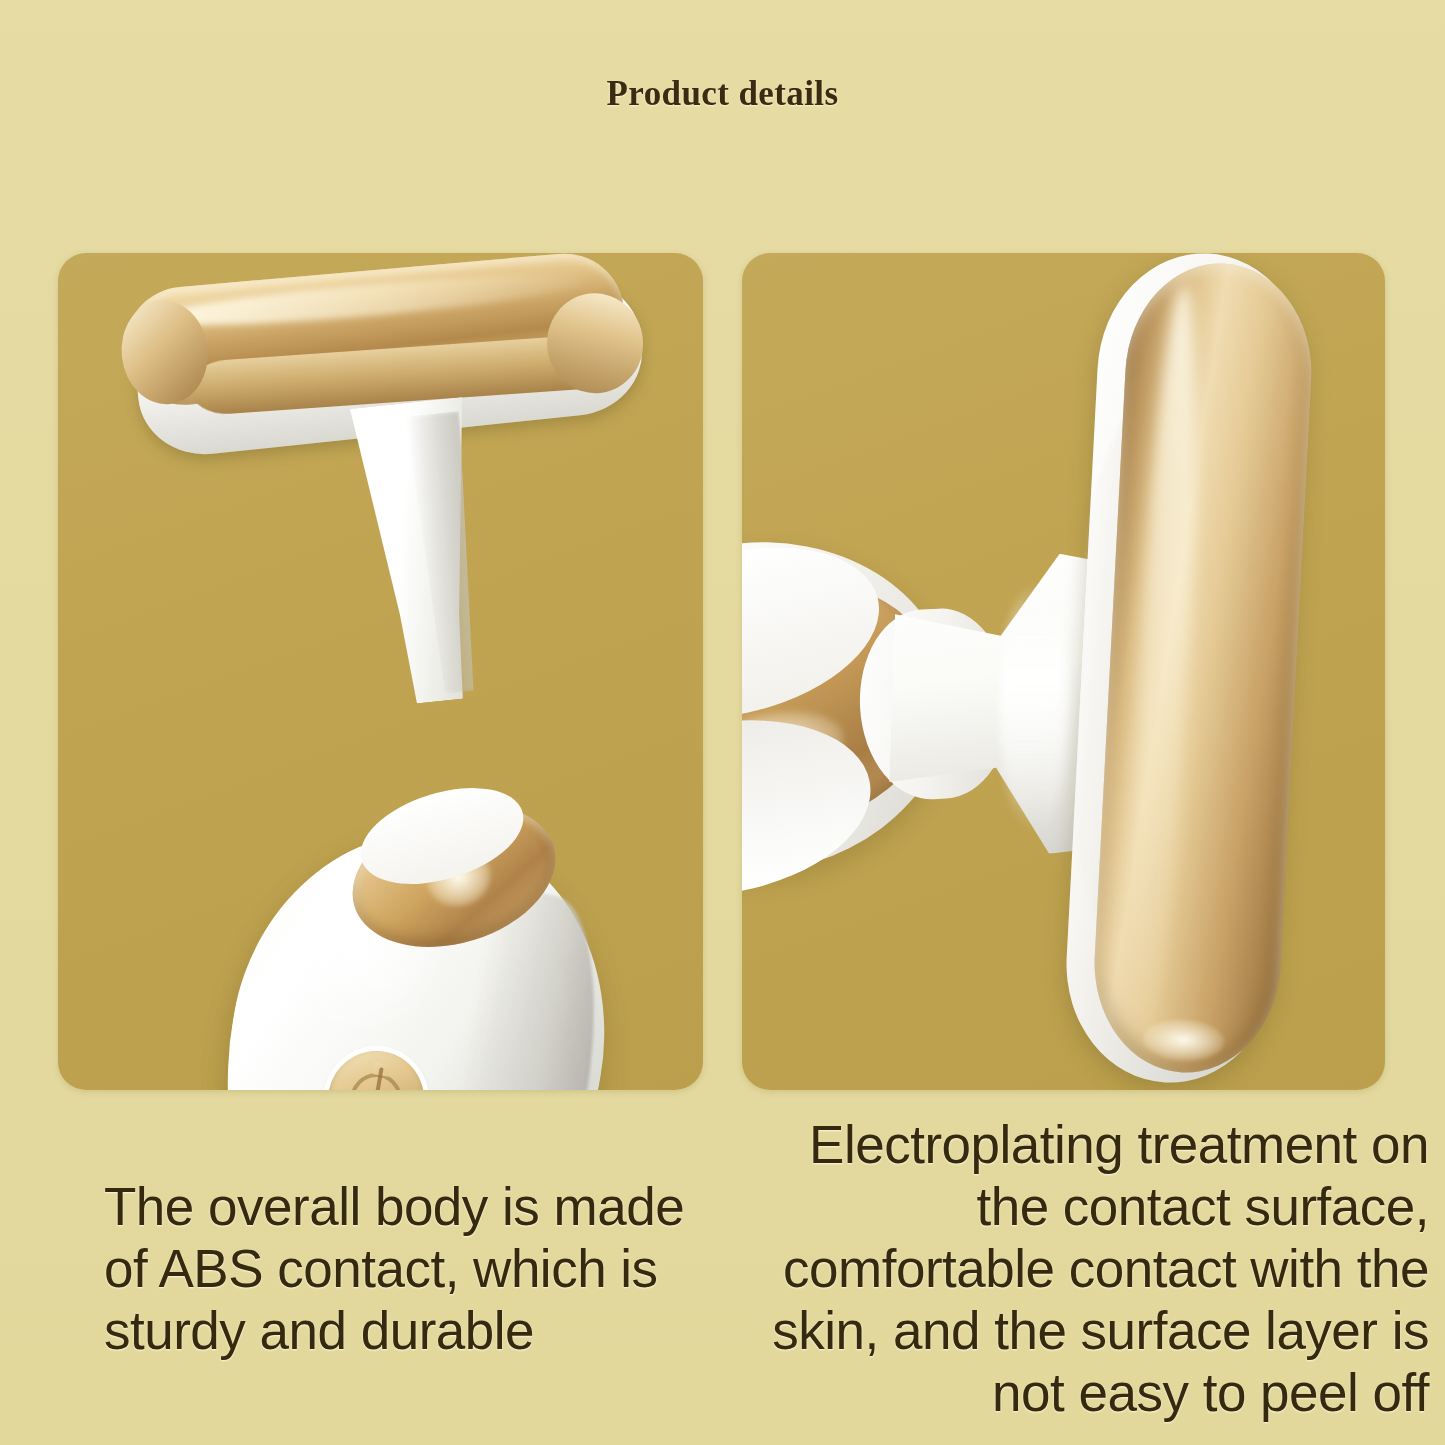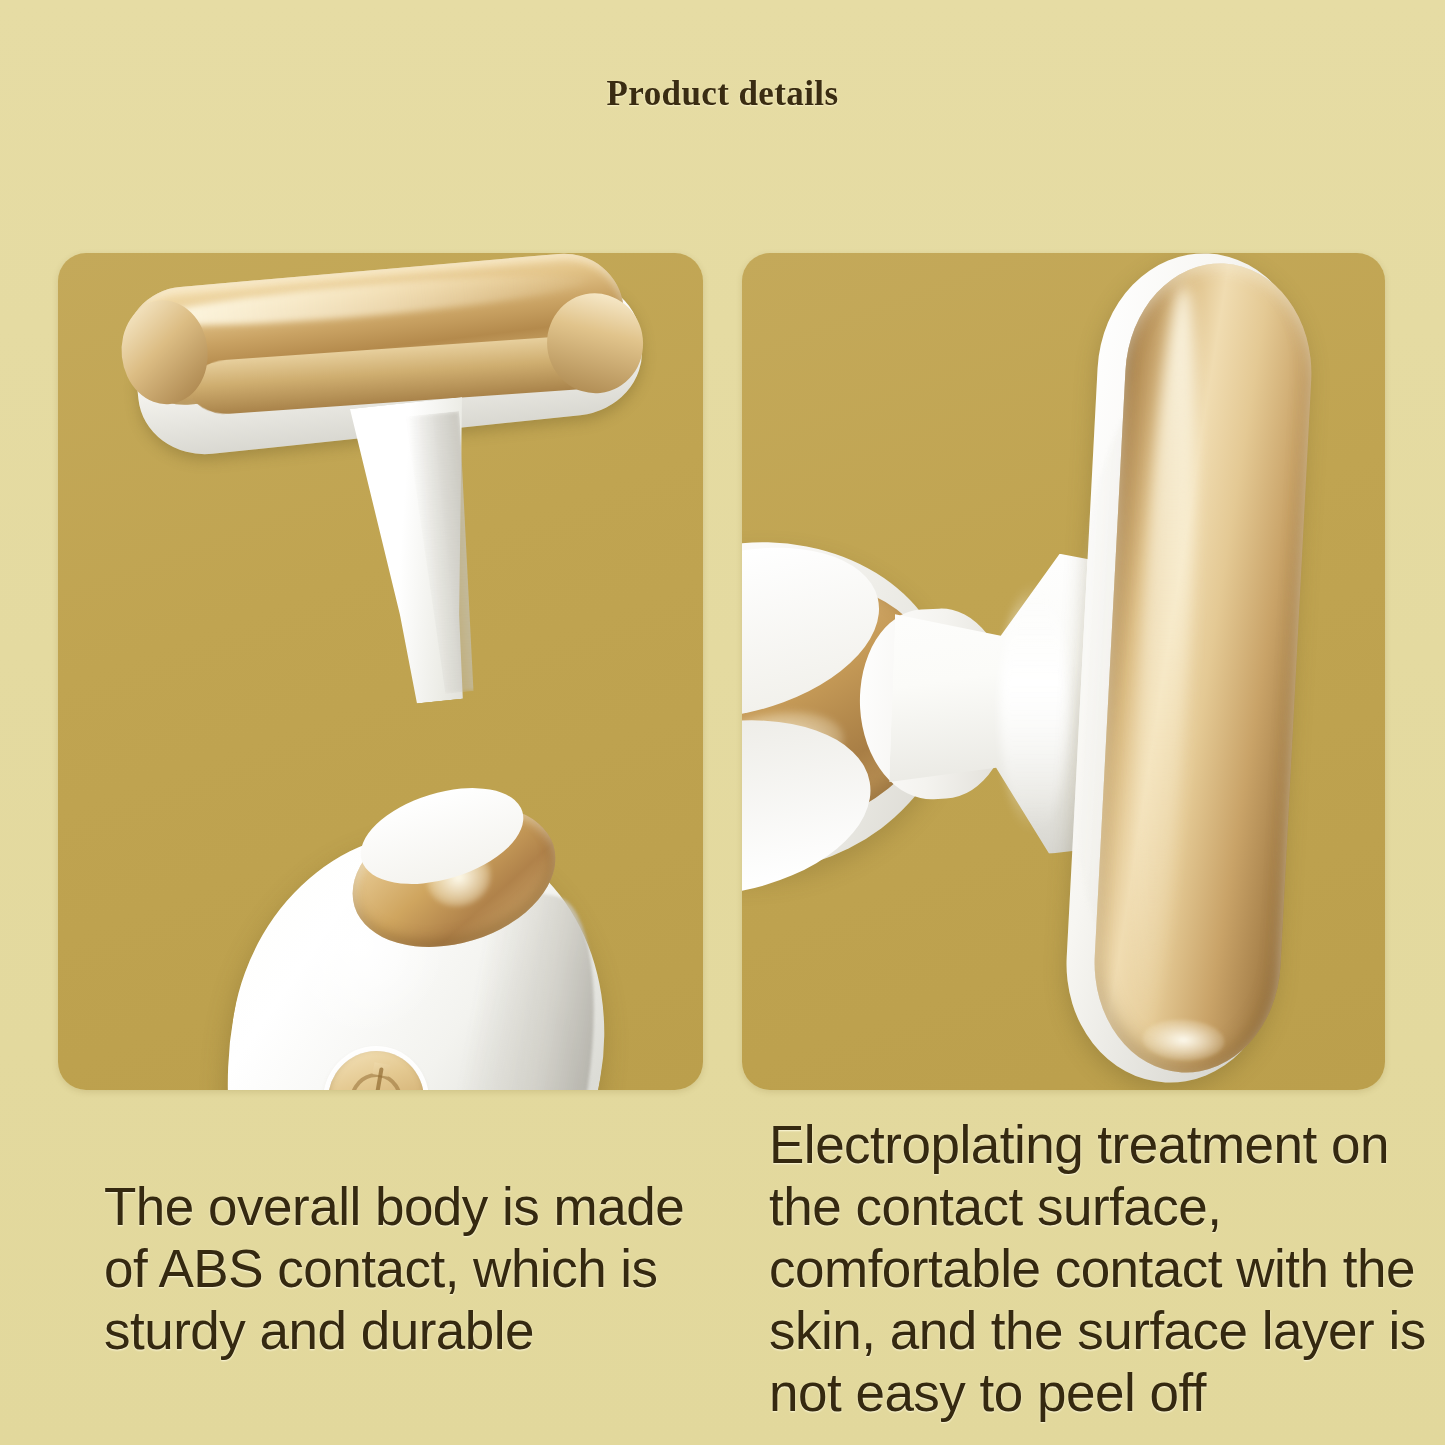--- a/index.html
+++ b/index.html
@@ -368,21 +368,21 @@
     font-family: "Liberation Sans", "DejaVu Sans", sans-serif;
     font-weight: 400;
     color: #352910;
     line-height: 62px;
     font-size: 53px;
     letter-spacing: -0.5px;
     text-shadow: 0 1px 2px rgba(255,252,226,0.9);
     white-space: pre-line;
   }
   .caption-left  { left: 104px; top: 1176px; width: 620px; }
-  .caption-right { left: 769px; top: 1114px; width: 660px; }
+  .caption-right { left: 769px; top: 1114px; width: 660px; text-align: right; }
 </style>
 </head>
 <body>
 
 <div class="page">
   <div class="page-bg-tone"></div>
 
   <div class="title">Product details</div>
 
   <div class="panel panel-left">

